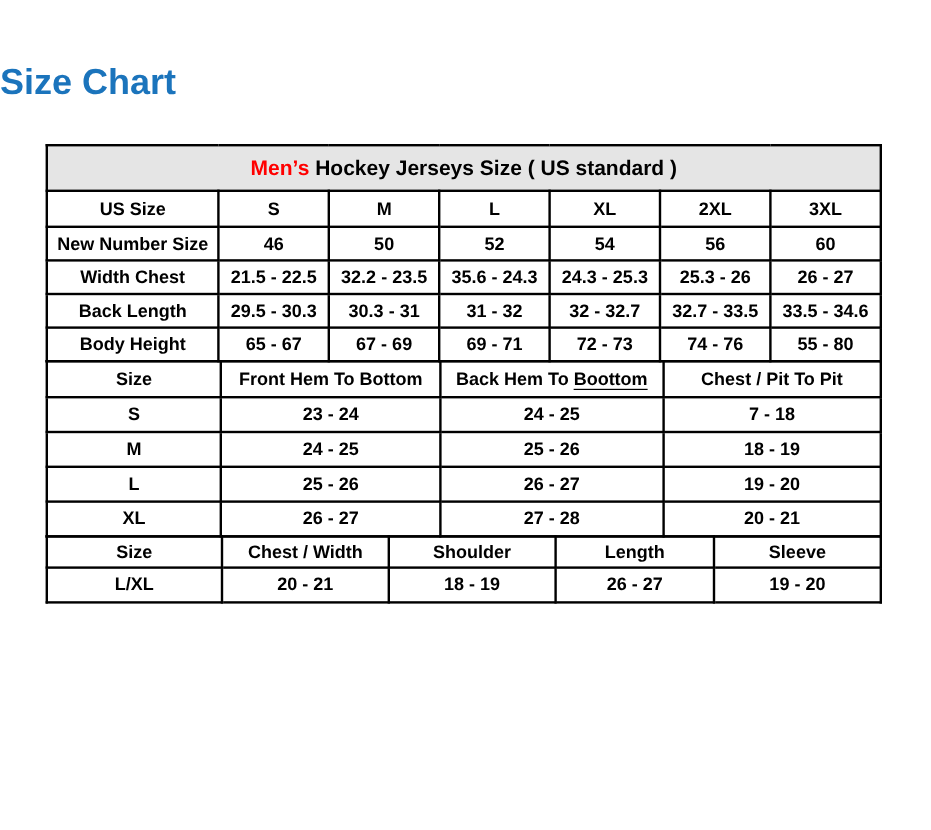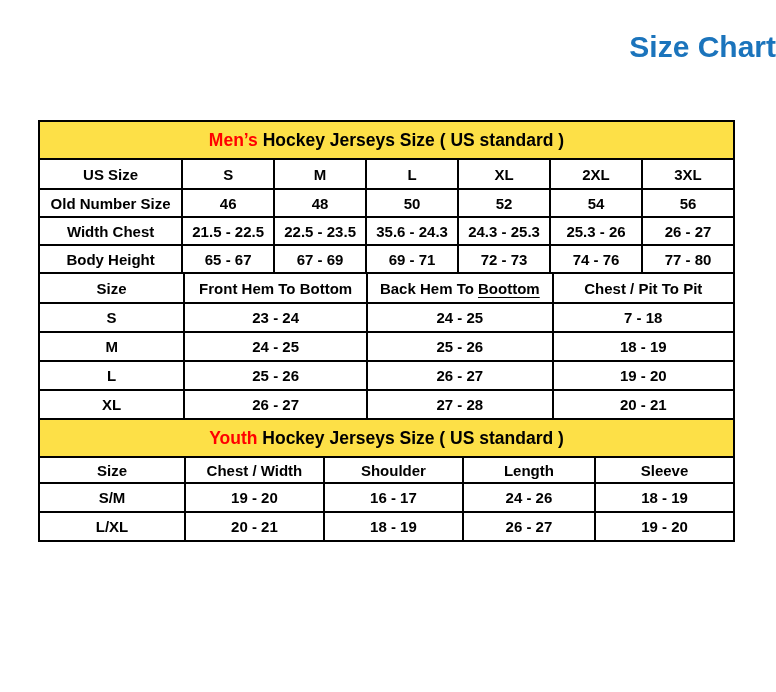--- a/index.html
+++ b/index.html
@@ -9,22 +9,22 @@
     font-family: "Liberation Sans", sans-serif;
   }
   .page {
     position: relative;
     width: 776px;
     height: 692px;
     background: #ffffff;
     overflow: hidden;
   }
   .page-title {
-    padding-top: 30px;
-    text-align: right;
+    padding-top: 52px;
+    text-align: left;
     color: #1b74bc;
     font-size: 30px;
     font-weight: bold;
     letter-spacing: 0px;
   }
   .table-stack {
     position: absolute;
     left: 38px;
     top: 120px;
     width: 697px;
@@ -40,21 +40,21 @@
     text-align: center;
     vertical-align: middle;
     font-weight: bold;
     font-size: 15px;
     color: #000000;
     padding: 0 2px;
     overflow: hidden;
     white-space: nowrap;
   }
   .banner-row td {
-    background: #fde047;
+    background: #e5e5e5;
     font-size: 17.5px;
     height: 36px;
   }
   .banner-highlight { color: #ff0000; }
   tr.header-row td { height: 28px; border-radius: 10px; }
   table.mens tr.data-row td { height: 26px; }
   table.womens tr.data-row td,
   table.youth tr.data-row td { height: 27px; }
   table.womens tr.header-row td { height: 28px; }
   table.youth tr.header-row td { height: 24px; }
@@ -102,45 +102,54 @@
           <tr class="header-row">
             <td>US Size</td>
             <td>S</td>
             <td>M</td>
             <td>L</td>
             <td>XL</td>
             <td>2XL</td>
             <td>3XL</td>
           </tr>
           <tr class="data-row">
-            <td>Old Number Size</td>
+            <td>New Number Size</td>
             <td>46</td>
-            <td>48</td>
             <td>50</td>
             <td>52</td>
             <td>54</td>
             <td>56</td>
+            <td>60</td>
           </tr>
           <tr class="data-row">
             <td>Width Chest</td>
             <td>21.5 - 22.5</td>
-            <td>22.5 - 23.5</td>
+            <td>32.2 - 23.5</td>
             <td>35.6 - 24.3</td>
             <td>24.3 - 25.3</td>
             <td>25.3 - 26</td>
             <td>26 - 27</td>
+          </tr>
+          <tr class="data-row">
+            <td>Back Length</td>
+            <td>29.5 - 30.3</td>
+            <td>30.3 - 31</td>
+            <td>31 - 32</td>
+            <td>32 - 32.7</td>
+            <td>32.7 - 33.5</td>
+            <td>33.5 - 34.6</td>
           </tr>
           <tr class="data-row">
             <td>Body Height</td>
             <td>65 - 67</td>
             <td>67 - 69</td>
             <td>69 - 71</td>
             <td>72 - 73</td>
             <td>74 - 76</td>
-            <td>77 - 80</td>
+            <td>55 - 80</td>
           </tr>
         </tbody>
       </table>
       <table class="womens">
         <colgroup>
           <col>
           <col>
           <col>
           <col>
         </colgroup>
@@ -179,38 +188,28 @@
       </table>
       <table class="youth">
         <colgroup>
           <col>
           <col>
           <col>
           <col>
           <col>
         </colgroup>
         <tbody>
-          <tr class="banner-row">
-            <td colspan="5"><span class="banner-highlight">Youth</span> Hockey Jerseys Size ( US standard )</td>
-          </tr>
           <tr class="header-row">
             <td>Size</td>
             <td>Chest / Width</td>
             <td>Shoulder</td>
             <td>Length</td>
             <td>Sleeve</td>
           </tr>
           <tr class="data-row">
-            <td>S/M</td>
-            <td>19 - 20</td>
-            <td>16 - 17</td>
-            <td>24 - 26</td>
-            <td>18 - 19</td>
-          </tr>
-          <tr class="data-row">
             <td>L/XL</td>
             <td>20 - 21</td>
             <td>18 - 19</td>
             <td>26 - 27</td>
             <td>19 - 20</td>
           </tr>
         </tbody>
       </table>
     </div>
 </div>

